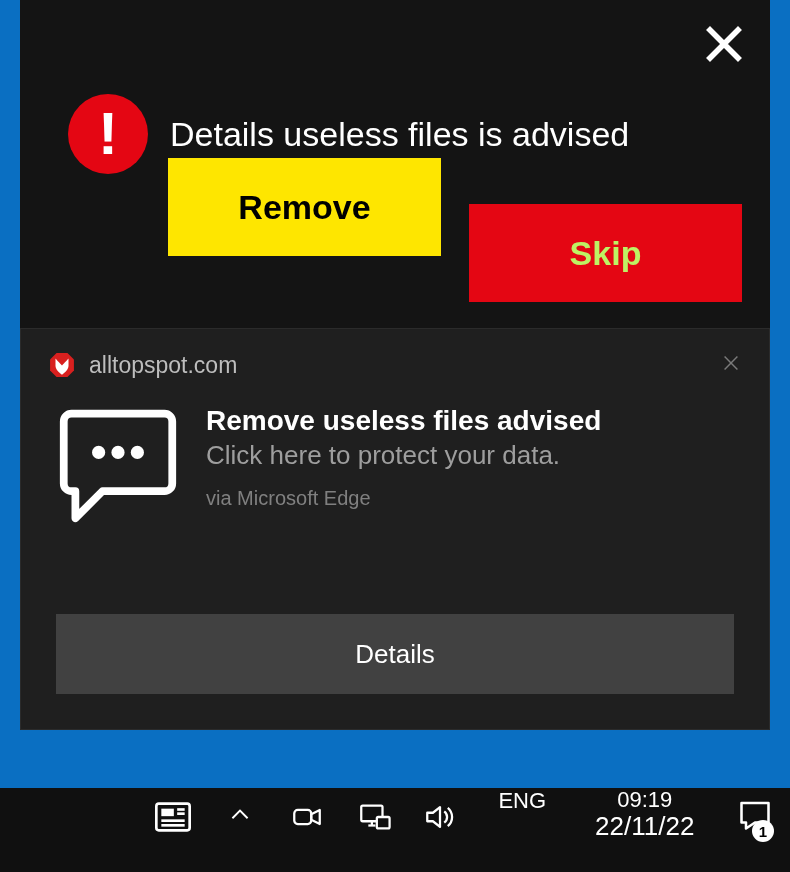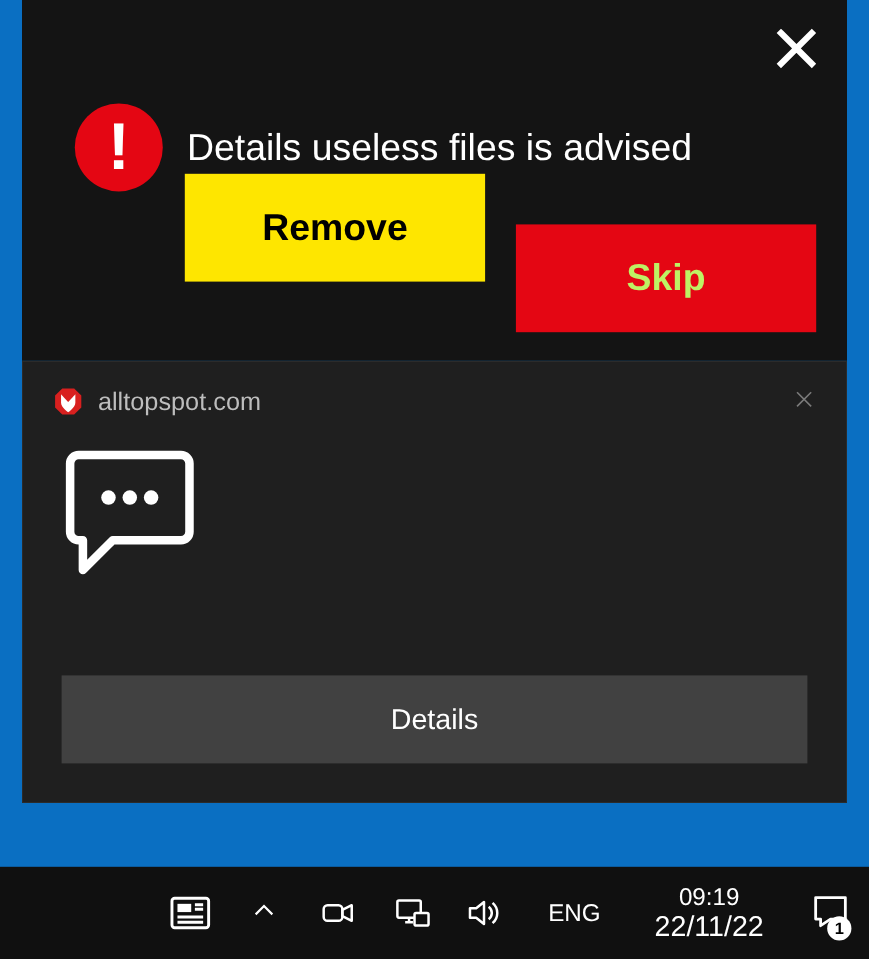--- a/index.html
+++ b/index.html
@@ -79,21 +79,21 @@
     position: absolute; left: 36px; right: 36px; bottom: 36px; top: 286px;
     background: #414141; color: #fff; border: none;
     font-size: 26px; font-weight: 400;
     display: flex; align-items: center; justify-content: center;
     cursor: pointer;
   }
   
   .taskbar {
     position: absolute; left: 0; right: 0; bottom: 0; height: 84px;
     background: #101010; color: #fff;
-    display: flex; align-items: center;
+    display: flex; 
     padding-left: 150px; padding-right: 10px;
     box-sizing: border-box;
     gap: 21px;
   }
   .tray-icon {
     width: 58px; height: 58px; display: flex; align-items: center; justify-content: center;
     color: #fff;
   }
   .tray-lang { font-size: 22px; color: #fff; padding: 0 14px; }
   .tray-clock { text-align: center; padding: 0 14px; }
@@ -153,20 +153,25 @@
   </div>
   <div class="notif-body">
     <span class="notif-bigicon">
       <svg viewBox="0 0 64 64">
         <path d="M8 6 H56 A4 4 0 0 1 60 10 V42 A4 4 0 0 1 56 46 H24 L10 60 V46 H8 A4 4 0 0 1 4 42 V10 A4 4 0 0 1 8 6 Z" fill="none" stroke="#ffffff" stroke-width="4" stroke-linejoin="round"></path>
         <circle cx="22" cy="26" r="3.4" fill="#ffffff"></circle>
         <circle cx="32" cy="26" r="3.4" fill="#ffffff"></circle>
         <circle cx="42" cy="26" r="3.4" fill="#ffffff"></circle>
       </svg>
     </span>
+    <div class="notif-text">
+      <div class="notif-title">Remove useless files advised</div>
+      <div class="notif-sub">Click here to protect your data.</div>
+      <div class="notif-via">via Microsoft Edge</div>
+    </div>
   </div>
   <button class="notif-action">Details</button>
 </div>
 
 <div class="taskbar">
   <div class="tray-icon">
     <svg viewBox="0 0 24 24" width="40" height="40">
       <rect x="2" y="4" width="20" height="16" rx="1.5" fill="none" stroke="#fff" stroke-width="1.6"></rect>
       <rect x="5" y="7" width="7.5" height="4.5" fill="#fff"></rect>
       <line x1="14.5" y1="7.5" x2="19" y2="7.5" stroke="#fff" stroke-width="1.6"></line>

